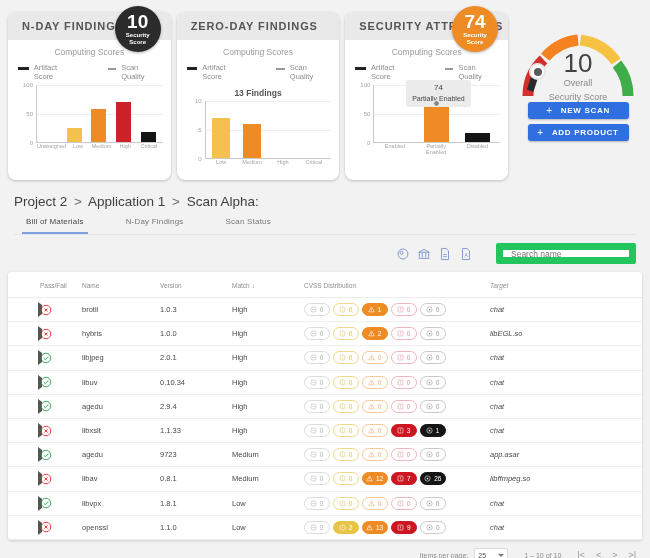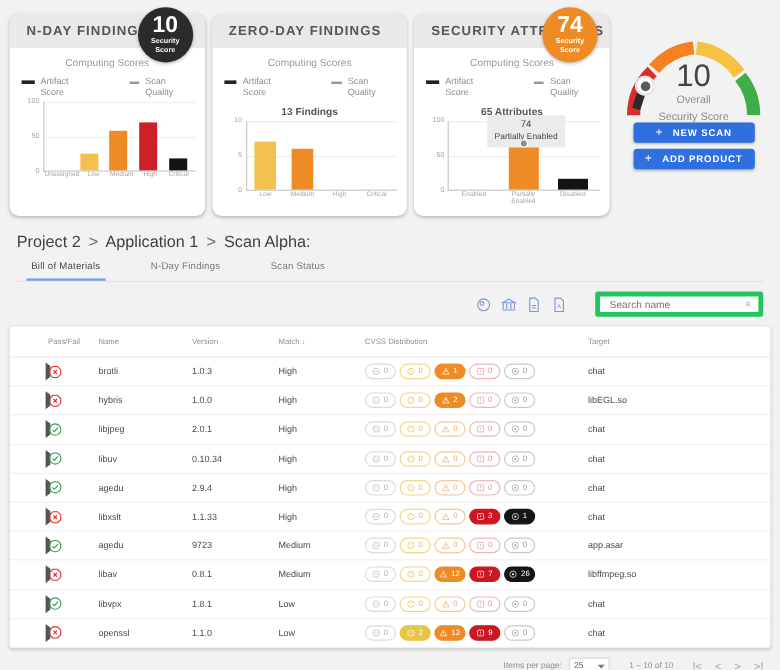--- a/index.html
+++ b/index.html
@@ -106,42 +106,42 @@
   .crumb .sep { color:#6d6d6d; margin:0 3px; }
 
   .tabs { display:flex; gap:34px; margin-top:8px; border-bottom:1px solid #e4e4e4; padding-left:8px; }
   .tab { font-size:8px; color:#777; padding:0 4px 6px 4px; cursor:pointer; letter-spacing:.2px; }
   .tab.active { color:#4a4a4a; border-bottom:2px solid #7e9fe0; }
 
   
   .toolbar { display:flex; align-items:center; justify-content:flex-end; gap:7px; padding:8px 14px 8px 0; }
   .tb-icon { width:14px; height:14px; cursor:pointer; color:#7e96d1; display:block; }
   .search-box {
-    width:140px; height:21px; border:4px solid #22c55e; border-radius:2px;
+    width:140px; height:21px; border:7px solid #22c55e; border-radius:2px;
     background:#fff; display:flex; align-items:center; padding:0 6px; margin-left:16px;
   }
   .search-input { border:none; outline:none; font-size:8.5px; color:#a0a0a0;
                   font-family:"Liberation Sans", sans-serif; flex:1; background:transparent; }
   .search-ico { width:11px; height:11px; color:#555; }
 
   
   .table-card { background:#fff; margin:0 8px; border-radius:3px;
                 box-shadow:0 1px 3px rgba(0,0,0,.16); overflow:hidden; }
   table { width:100%; border-collapse:collapse; table-layout:fixed; }
   thead th { font-size:6.5px; color:#8f8f8f; font-weight:normal; text-align:left;
              padding:10px 0 8px 0; border-bottom:1px solid #ececec; }
   tbody td { font-size:7.5px; color:#4a4a4a; padding:0; height:24.2px;
              border-bottom:1px solid #f0f0f0; vertical-align:middle; }
   .c-exp { width:32px; padding-left:30px !important; }
   .c-pf { width:42px; }
   .c-name { width:78px; }
   .c-ver { width:72px; }
   .c-match { width:72px; }
   .c-cvss { width:186px; }
-  .c-target { width:auto; }
+  .c-target { width:auto;font-style:italic; }
 
   .exp-arrow { width:0; height:0; border-left:4px solid #555;
                border-top:3.5px solid transparent; border-bottom:3.5px solid transparent;
                cursor:pointer; }
   .pf { width:12px; height:12px; display:block; }
 
   .chips { display:flex; gap:3px; align-items:center; }
   .chip {
     display:inline-flex; align-items:center; gap:3px;
     border:1px solid; border-radius:9px; height:13px; padding:0 4px 0 3px;
@@ -286,21 +286,20 @@
     <div class="legend">
       <div class="legend-item">
         <span class="dash-thick"></span>
         <span class="legend-text">Artifact Score</span>
       </div>
       <div class="legend-item">
         <span class="dash-thin"></span>
         <span class="legend-text">Scan Quality</span>
       </div>
     </div>
-    <div class="chart-title">65 Attributes</div>
     <div class="chart">
         <div class="yaxis">
           <div class="ytick" style="top: 58px;">0</div>
           <div class="ytick" style="top: 29px;">50</div>
           <div class="ytick" style="top: 0px;">100</div>
         </div>
         <div class="grid" style="top: 29px;"></div>
         <div class="grid" style="top: 0px;"></div>
         <div class="axis-line-v"></div>
         <div class="axis-line-h"></div>

